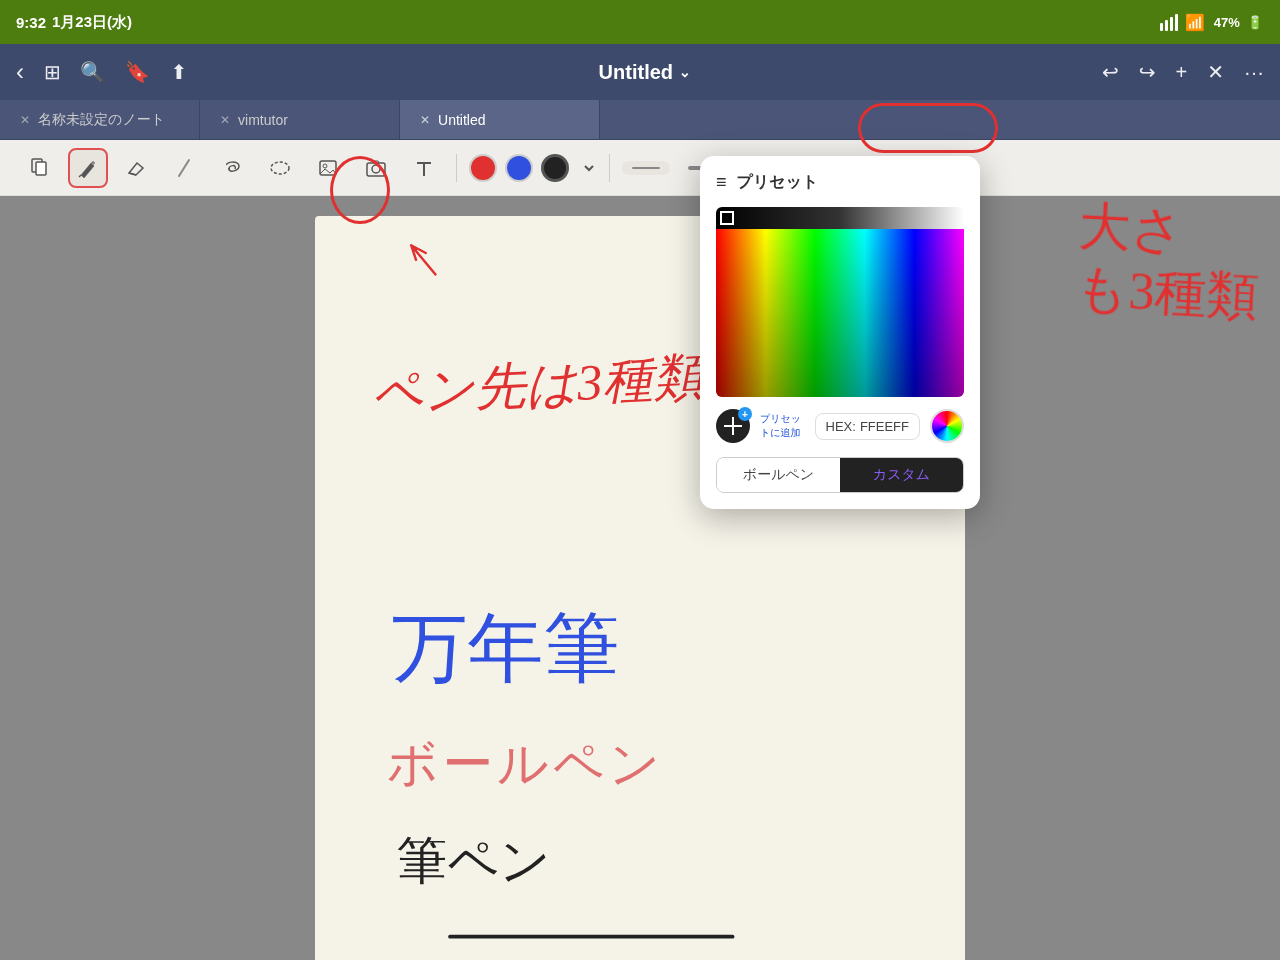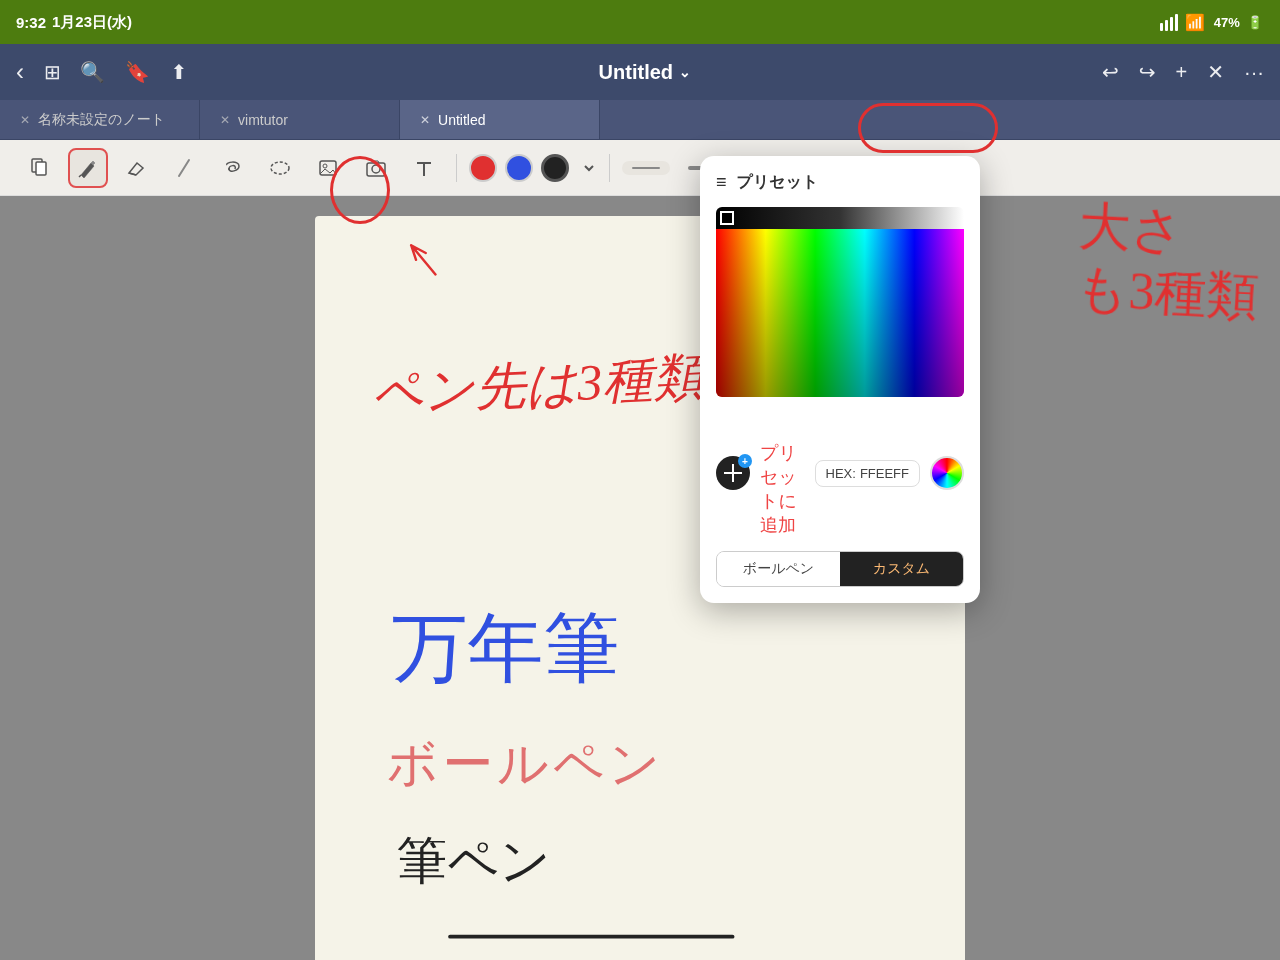--- a/index.html
+++ b/index.html
@@ -201,25 +201,24 @@
       background: #2196F3;
       border-radius: 50%;
       display: flex;
       align-items: center;
       justify-content: center;
       color: white;
       font-size: 10px;
       font-weight: bold;
     }
     .preset-label {
-      font-size: 18px;
-      color: #ef4444;
+      font-size: 10px;
+      color: #1d4ed8;
       flex: 1;
       cursor: pointer;
-      margin-top: 32px;
     }
     .hex-box {
       border: 1px solid #ddd;
       border-radius: 8px;
       padding: 5px 10px;
       font-size: 13px;
       color: #444;
       display: flex;
       align-items: center;
       gap: 4px;
@@ -243,21 +242,21 @@
       flex: 1;
       padding: 8px;
       text-align: center;
       font-size: 14px;
       cursor: pointer;
       background: white;
       color: #444;
     }
     .tab-sw-btn.active {
       background: #222;
-      color: #fdba74;
+      color: #8b5cf6;
     }
 
     
     .handwriting-svg {
       position: absolute;
       top: 0;
       left: 0;
       width: 100%;
       height: 100%;
       pointer-events: none;

